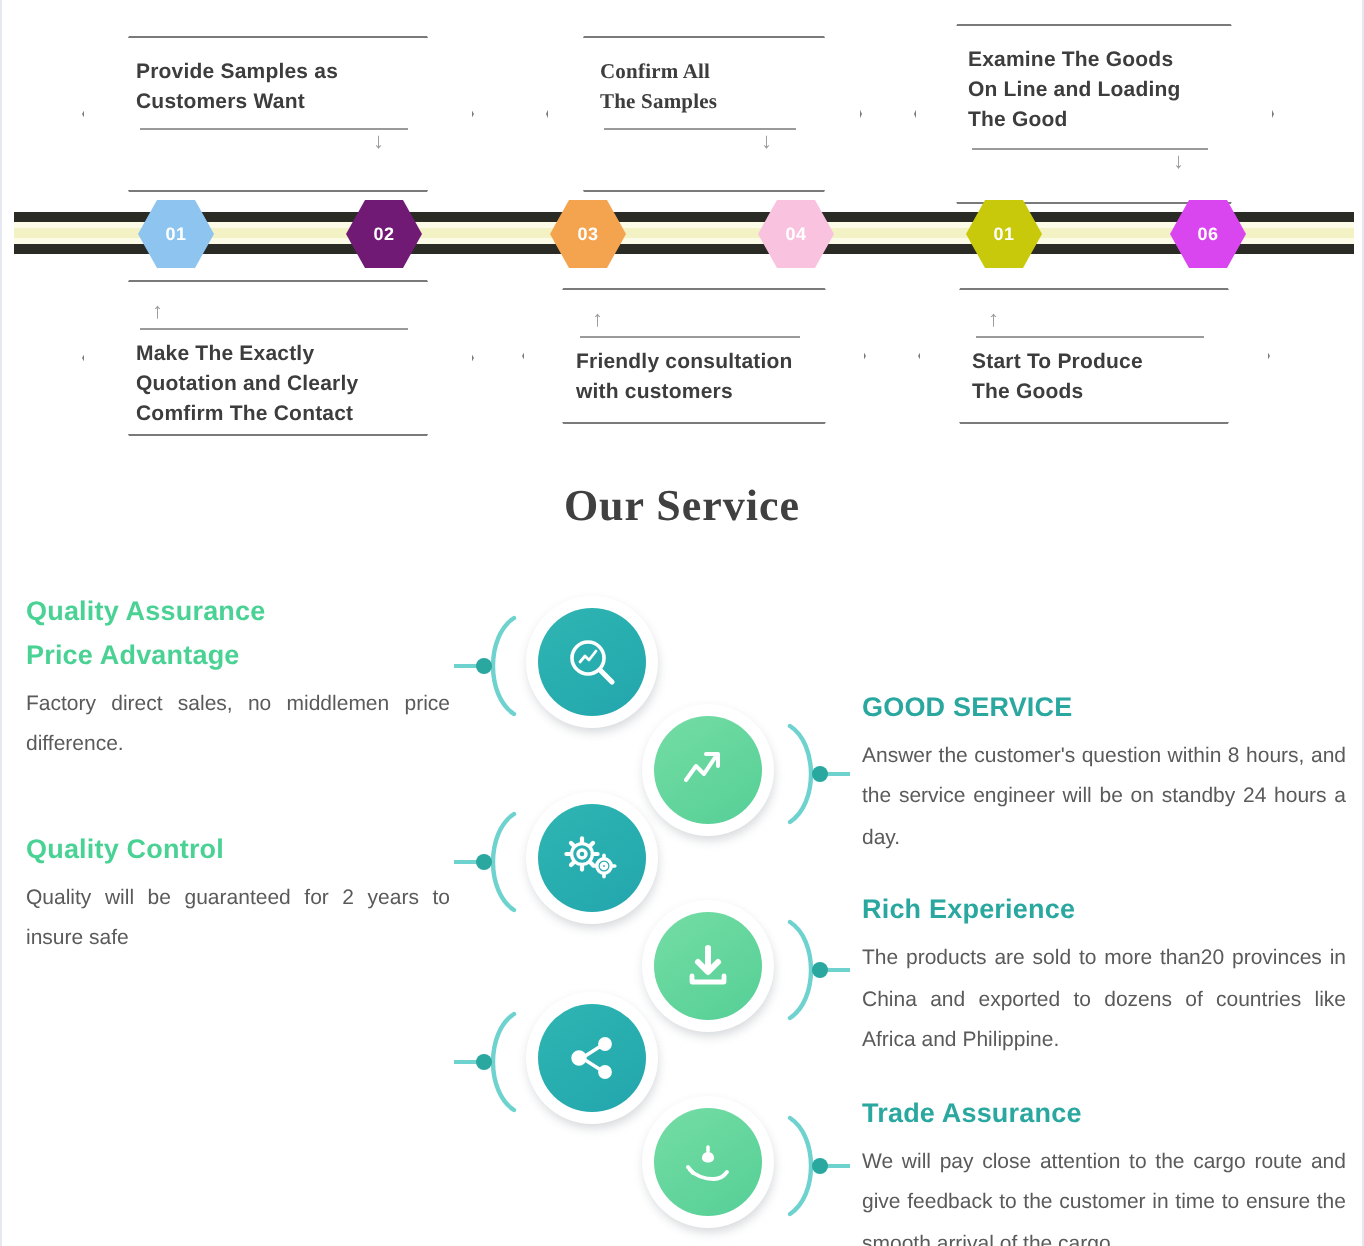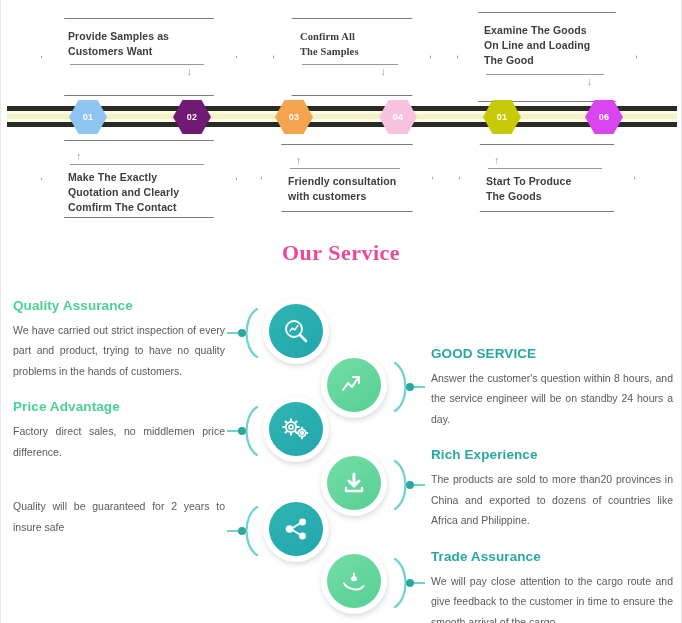--- a/index.html
+++ b/index.html
@@ -106,21 +106,21 @@
 
   
   #service-heading {
     position: absolute;
     left: 0; right: 0;
     top: 240px;
     text-align: center;
     font-family: "Liberation Serif", serif;
     font-weight: bold;
     font-size: 22px;
-    color: #ec4899;
+    color: #404040;
     letter-spacing: 0.5px;
   }
 
   
   #service-body {
     position: absolute;
     top: 286px;
     left: 0;
     width: 682px;
     height: 337px;
@@ -307,27 +307,27 @@
     </div>
   </div>
 
   <div id="service-heading">Our Service</div>
 
   <div id="service-body">
 
     <div class="col-left">
       <div>
         <div class="svc-title green">Quality Assurance</div>
-        <p class="svc-body">We have carried out strict inspection of every part and product, trying to have no quality problems in the hands of customers.</p>
       </div>
       <div>
         <div class="svc-title green">Price Advantage</div>
         <p class="svc-body" style="margin-bottom:34px;">Factory direct sales, no middlemen price difference.</p>
       </div>
       <div>
+        <div class="svc-title green">Quality Control</div>
         <p class="svc-body">Quality will be guaranteed for 2 years to insure safe</p>
       </div>
     </div>
 
     <div class="col-right">
       <div>
         <div class="svc-title teal">GOOD SERVICE</div>
         <p class="svc-body">Answer the customer's question within 8 hours, and the service engineer will be on standby 24 hours a day.</p>
       </div>
       <div>

